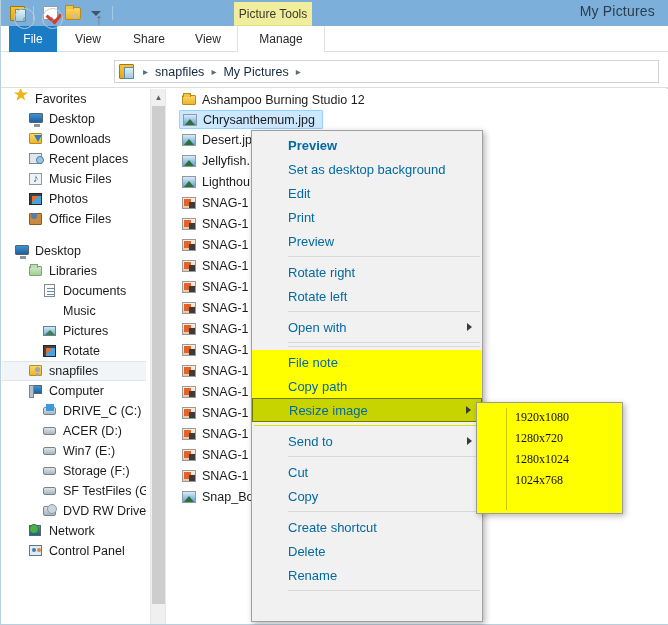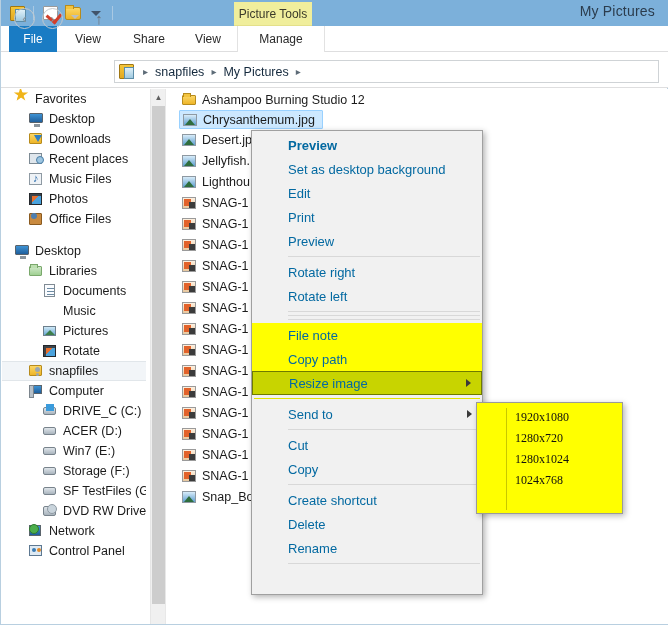--- a/index.html
+++ b/index.html
@@ -866,20 +866,25 @@
         <div class="ctx-sep"></div>
         <div class="ctx-item">
           <div class="ctx-gutter"></div>
           <span>Rotate right</span>
         </div>
         <div class="ctx-item">
           <div class="ctx-gutter"></div>
           <span>Rotate left</span>
         </div>
         <div class="ctx-sep"></div>
+        <div class="ctx-item">
+          <div class="ctx-gutter"></div>
+          <span>Open with</span>
+          <span class="ctx-arrow"></span>
+        </div>
         <div class="ctx-sep"></div>
         <div class="ctx-sep"></div>
         <div class="ctx-item hl">
           <span>File note</span>
         </div>
         <div class="ctx-item hl">
           <span>Copy path</span>
         </div>
         <div class="ctx-item hl hover">
           <span>Resize image</span>

